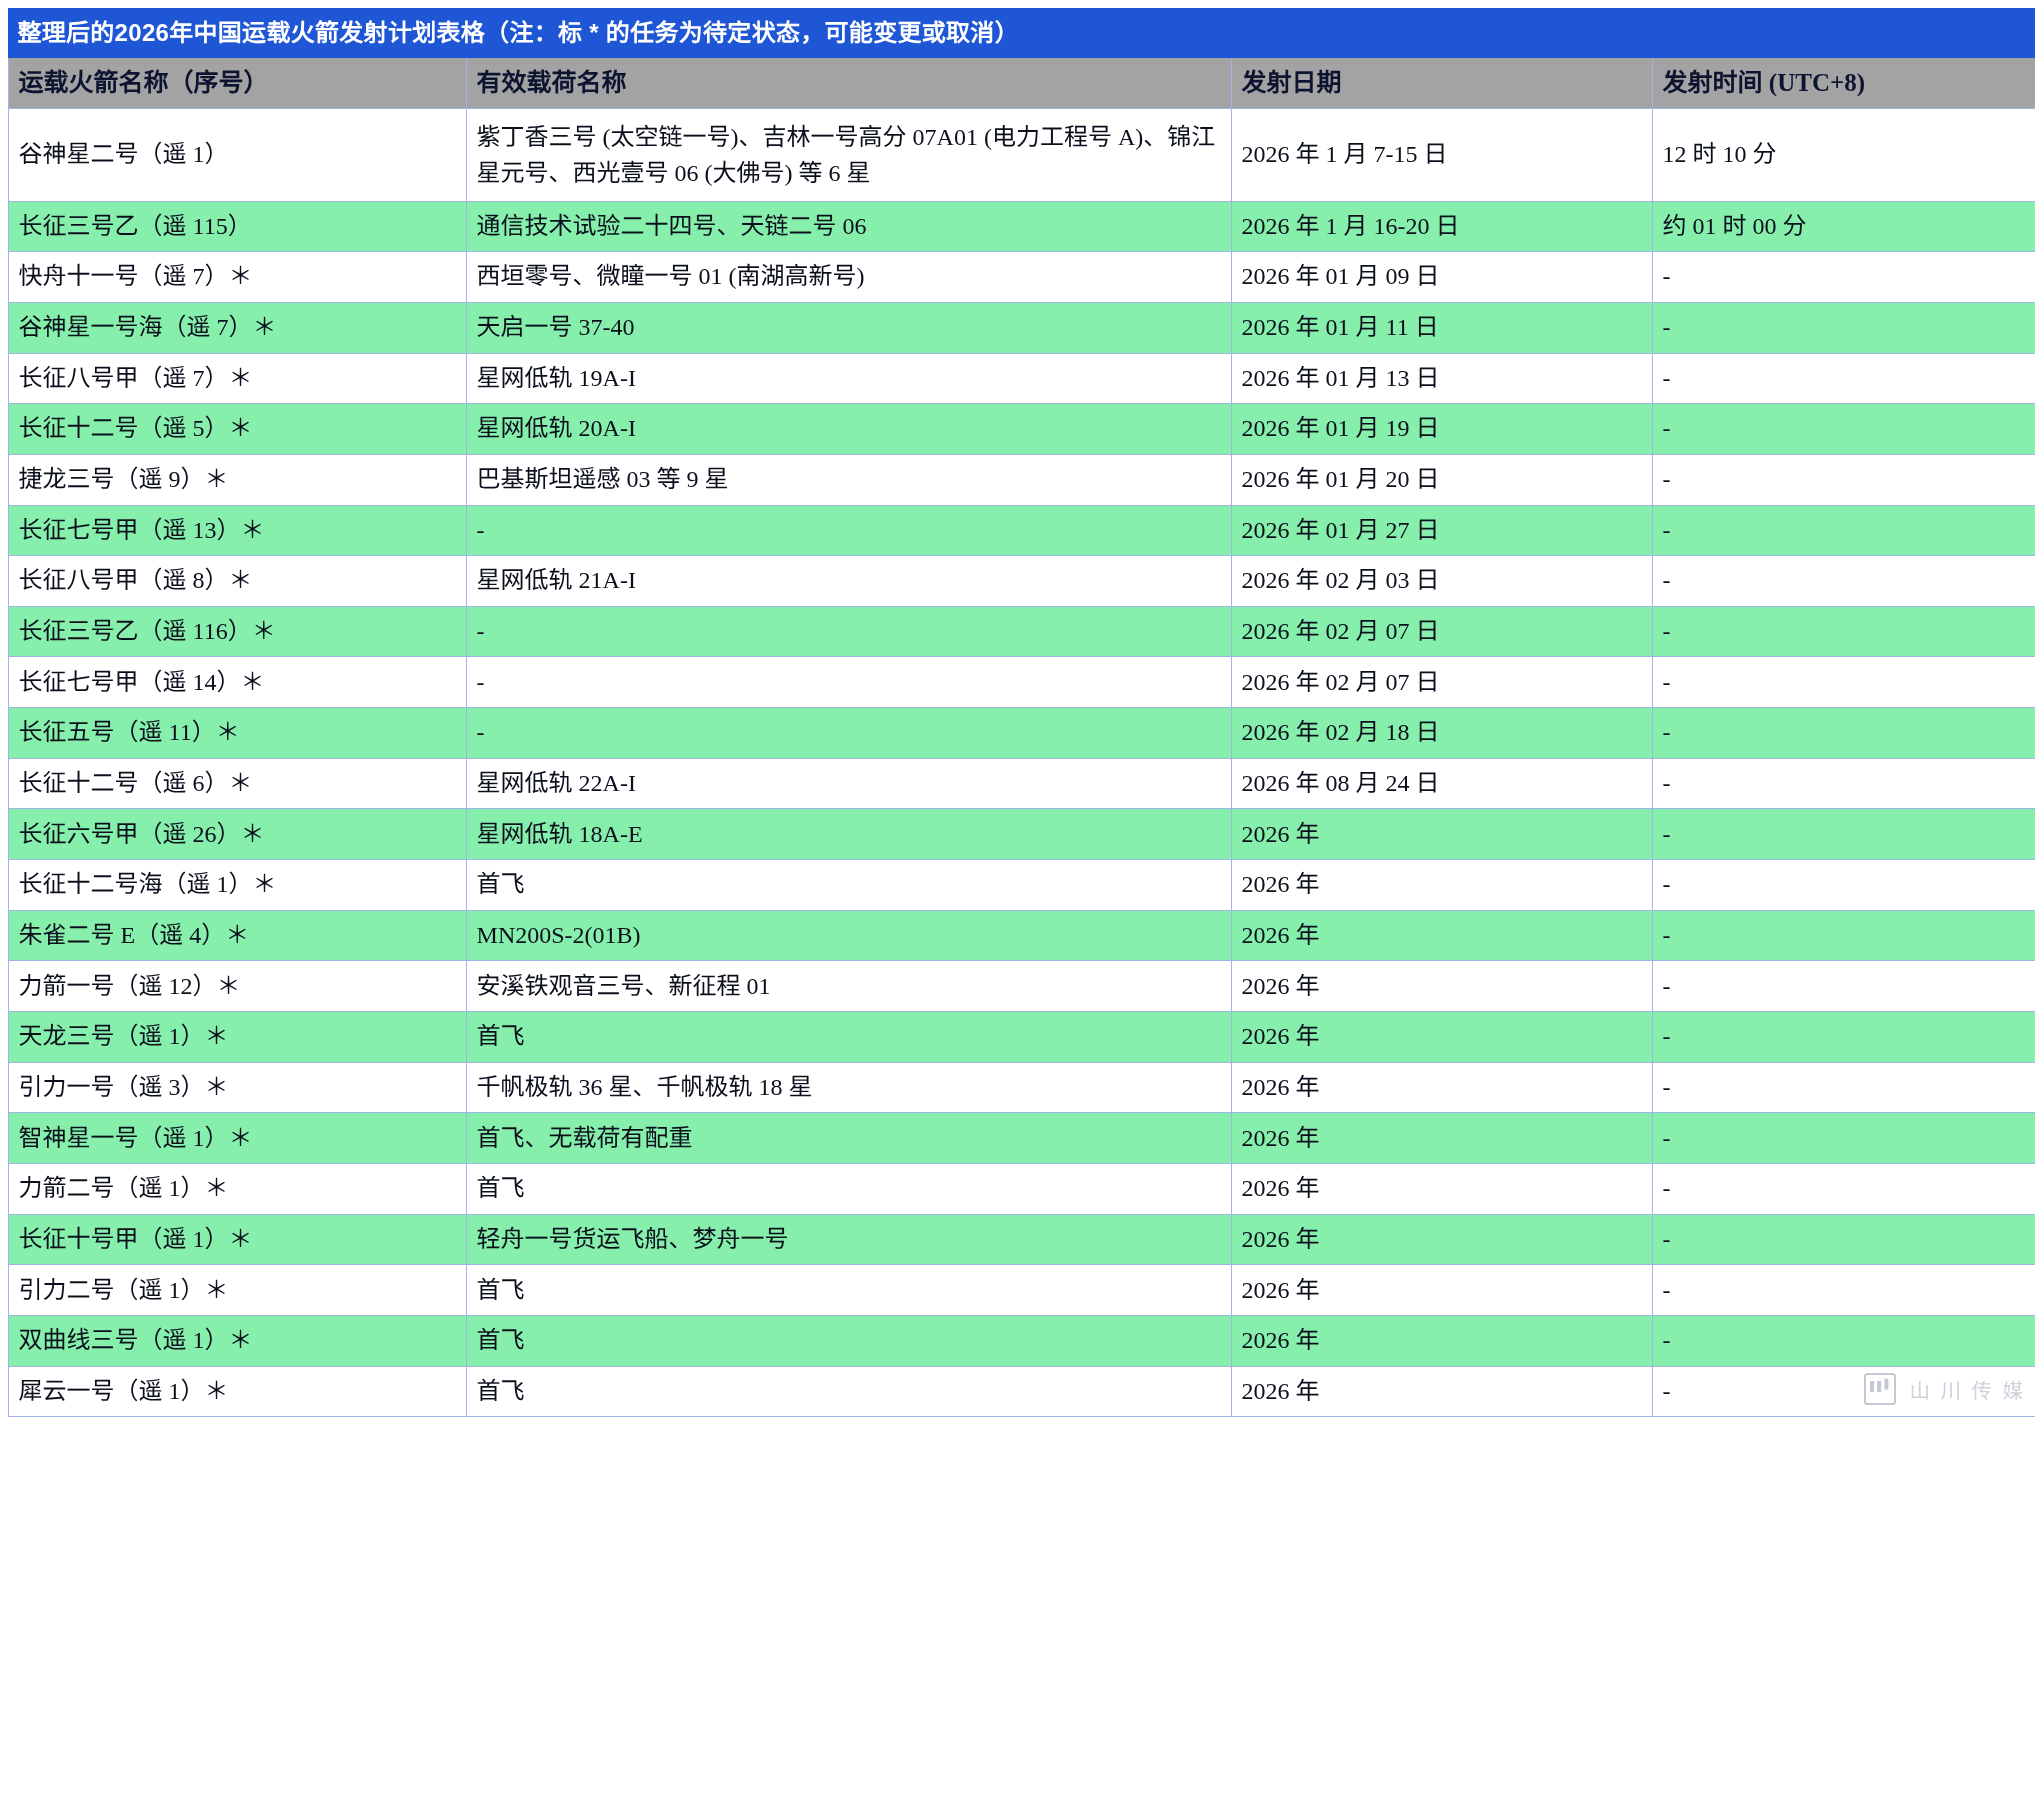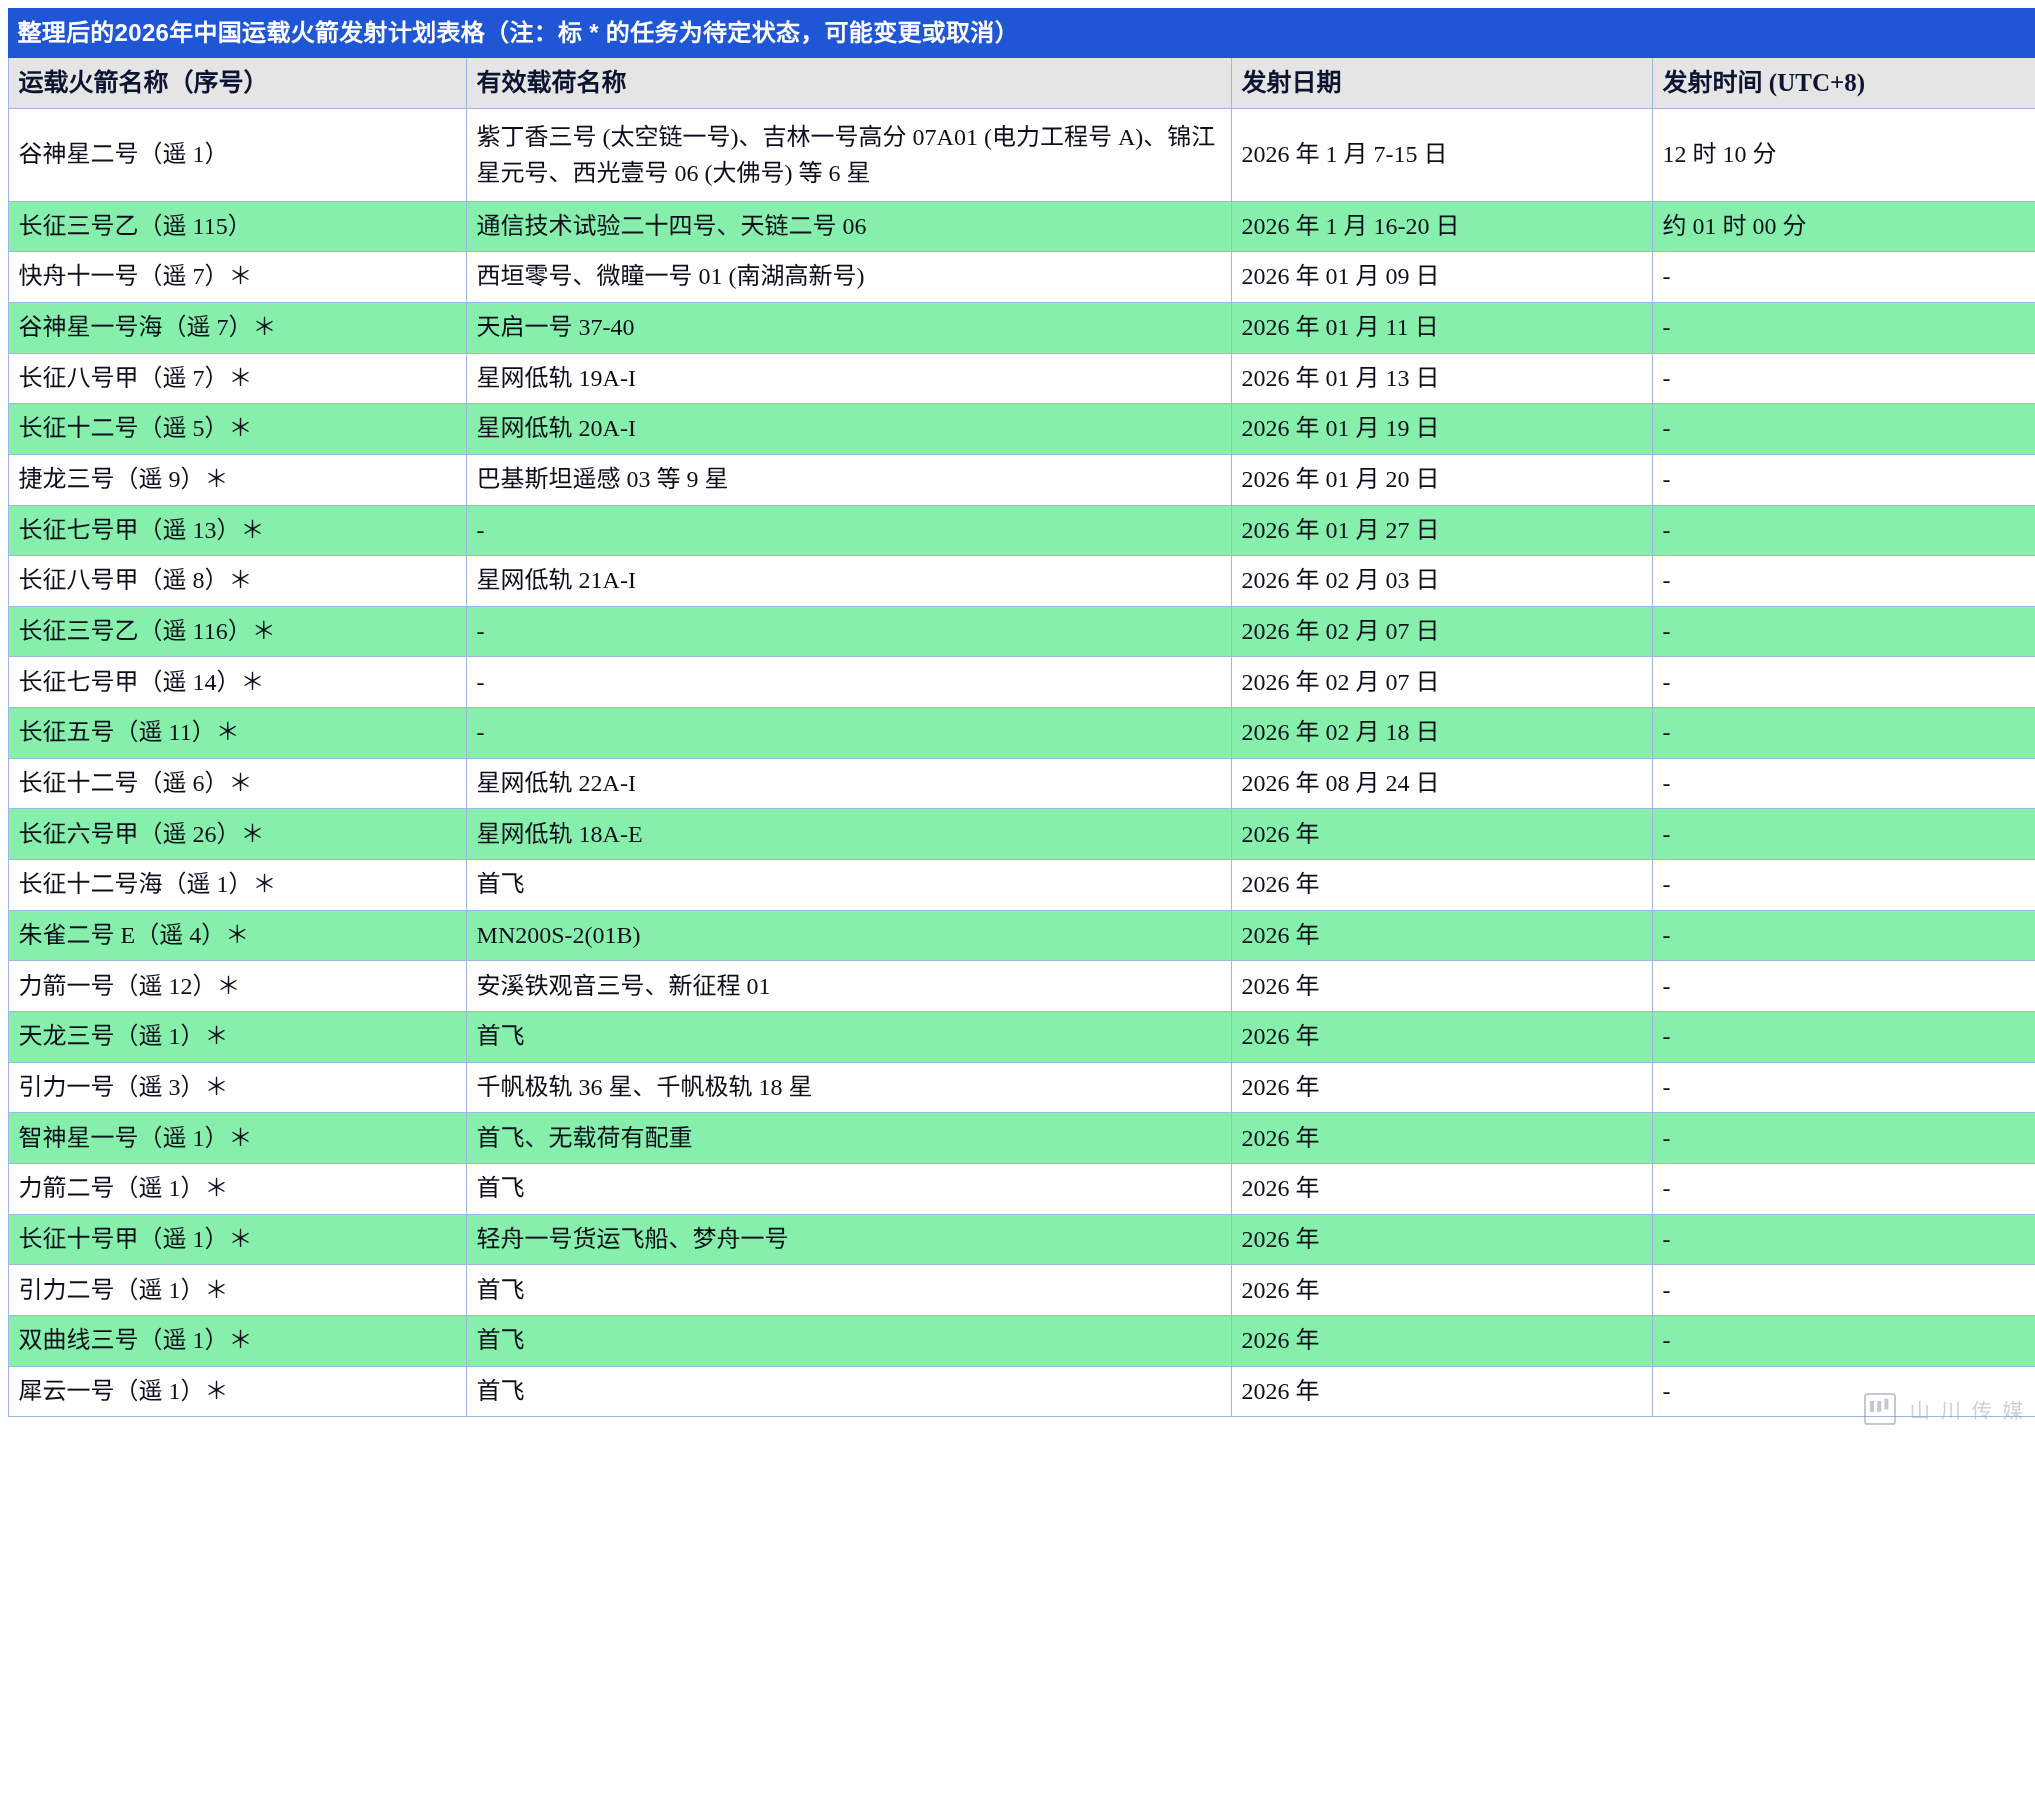--- a/index.html
+++ b/index.html
@@ -64,21 +64,21 @@
     font-family: "Liberation Sans", sans-serif;
     font-weight: 700;
     font-size: 24px;
     line-height: 1.15;
     padding: 9.6px 8.4px 10.8px 8.4px;
     border: 1.2px solid #1f56d6;
     letter-spacing: 0.3px;
   }
 
   .head-row th {
-    background: #e5e5e5;
+    background: #a3a3a3;
     color: #0d1430;
     font-weight: 700;
     font-size: 25px;
     line-height: 1.2;
     text-align: left;
     padding: 9.6px 9.6px 10.8px 9.6px;
     border: 1.2px solid #9fb6e4;
     white-space: nowrap;
   }
 
@@ -97,21 +97,21 @@
   tbody td.payload-multi {
     line-height: 1.5;
     padding-top: 9.6px;
     padding-bottom: 9.6px;
   }
 
   
   .corner-mark {
     position: absolute;
     right: 9.6px;
-    bottom: 0;
+    bottom: 20px;
     z-index: 2;
     display: flex;
     align-items: center;
     gap: 14px;
     opacity: 0.5;
   }
   .corner-mark .cm-box {
     width: 28px; height: 28px;
     border: 2.4px solid #8a93a8;
     border-radius: 3.6px;

